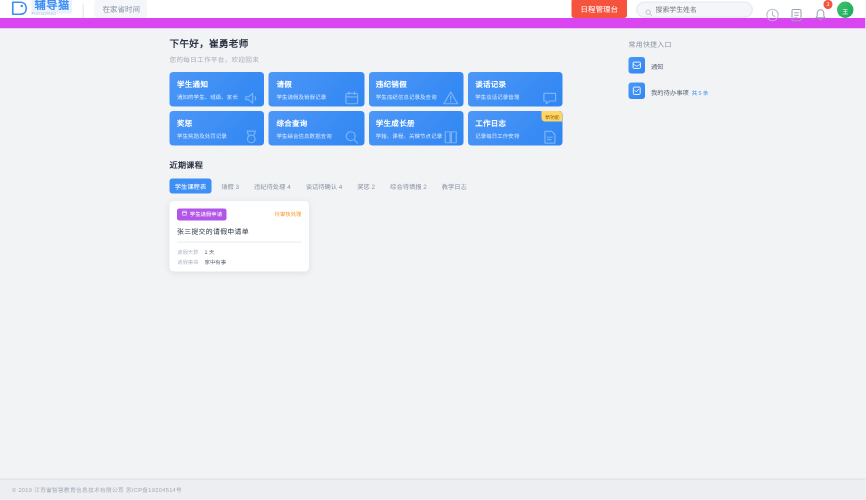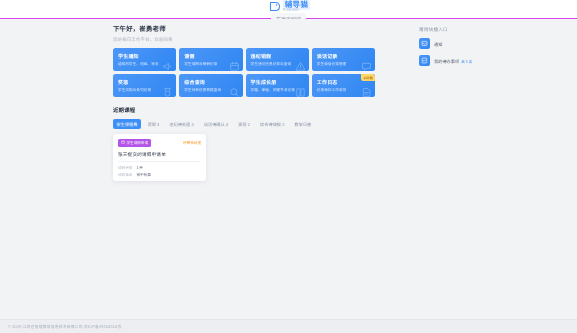--- a/index.html
+++ b/index.html
@@ -7,22 +7,22 @@
     width: 577px; height: 333px;
     font-family: "Liberation Sans", sans-serif;
     background: #f2f3f5;
     overflow: hidden;
   }
   .page { position: relative; width: 577px; height: 333px; background: #f2f3f5; }
 
   
   .header {
     position: absolute; top: 0; left: 0; right: 0; height: 19px;
-    background: #ffffff; display: flex; align-items: center;
-    padding: 0 5px; border-bottom: 1px solid #d946ef; flex-direction: column;
+    background: #ffffff; display: flex; align-items: flex-end;
+    padding: 0 5px; border-bottom: 7px solid #d946ef;
   }
   .logo-wrap { display: flex; align-items: center; gap: 2px; padding-left: 2px; }
   .logo-mark { width: 12px; height: 11px; position: relative; }
   .logo-mark svg { display: block; }
   .logo-text { display: flex; flex-direction: column; line-height: 1; }
   .logo-name {
     font-size: 7.5px; font-weight: bold; color: #3d8ef5; letter-spacing: .3px;
     background: #eaf2fe; padding: 1px 2px; border-radius: 1px;
   }
   .logo-sub { font-size: 2.6px; color: #a8bdd8; letter-spacing: .2px; margin-top: .5px; }

